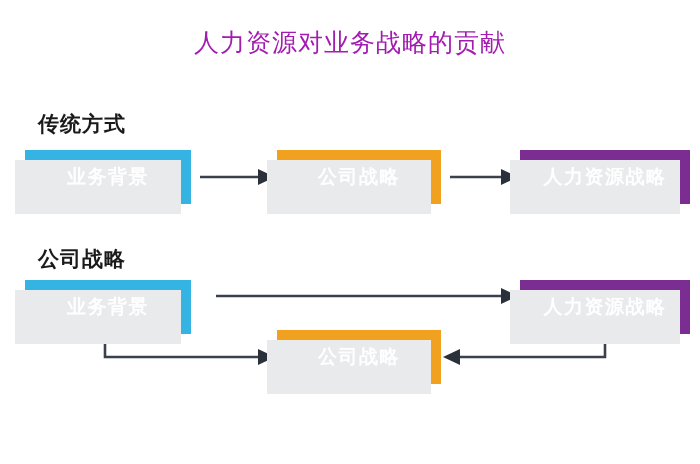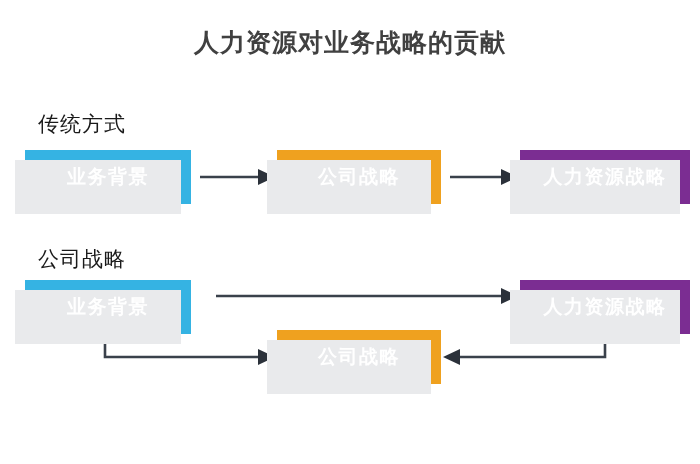--- a/index.html
+++ b/index.html
@@ -21,31 +21,31 @@
   }
 
   
   .title {
     position: absolute;
     left: 0;
     top: 26px;
     width: 700px;
     text-align: center;
     font-size: 25px;
-    font-weight: bold;
+    font-weight: normal;
     letter-spacing: 1px;
-    color: #404040;
+    color: #a21caf;
     white-space: nowrap;
   }
 
   
   .section-label {
     position: absolute;
     font-size: 21px;
-    font-weight: normal;
+    font-weight: bold;
     color: #1a1a1a;
     letter-spacing: 1px;
     white-space: nowrap;
   }
   #label-traditional { left: 38px; top: 110px; }
   #label-modern      { left: 38px; top: 245px; }
 
   
   .node {
     position: absolute;

